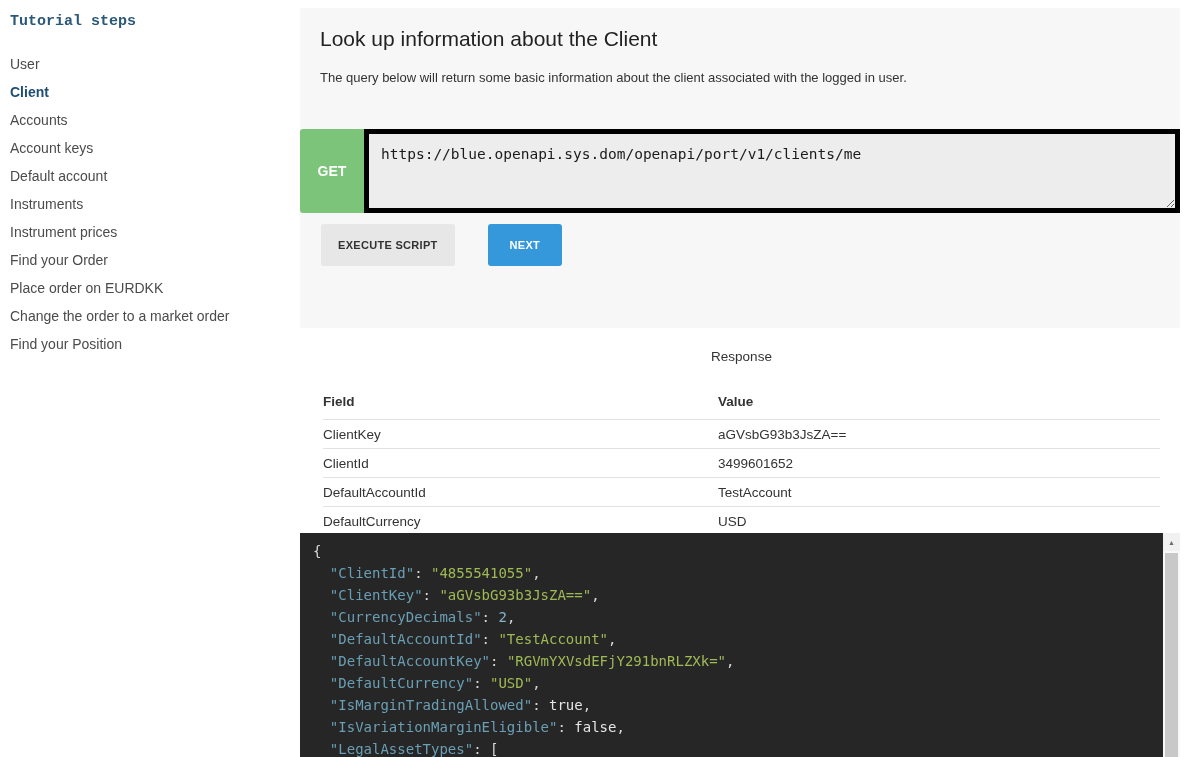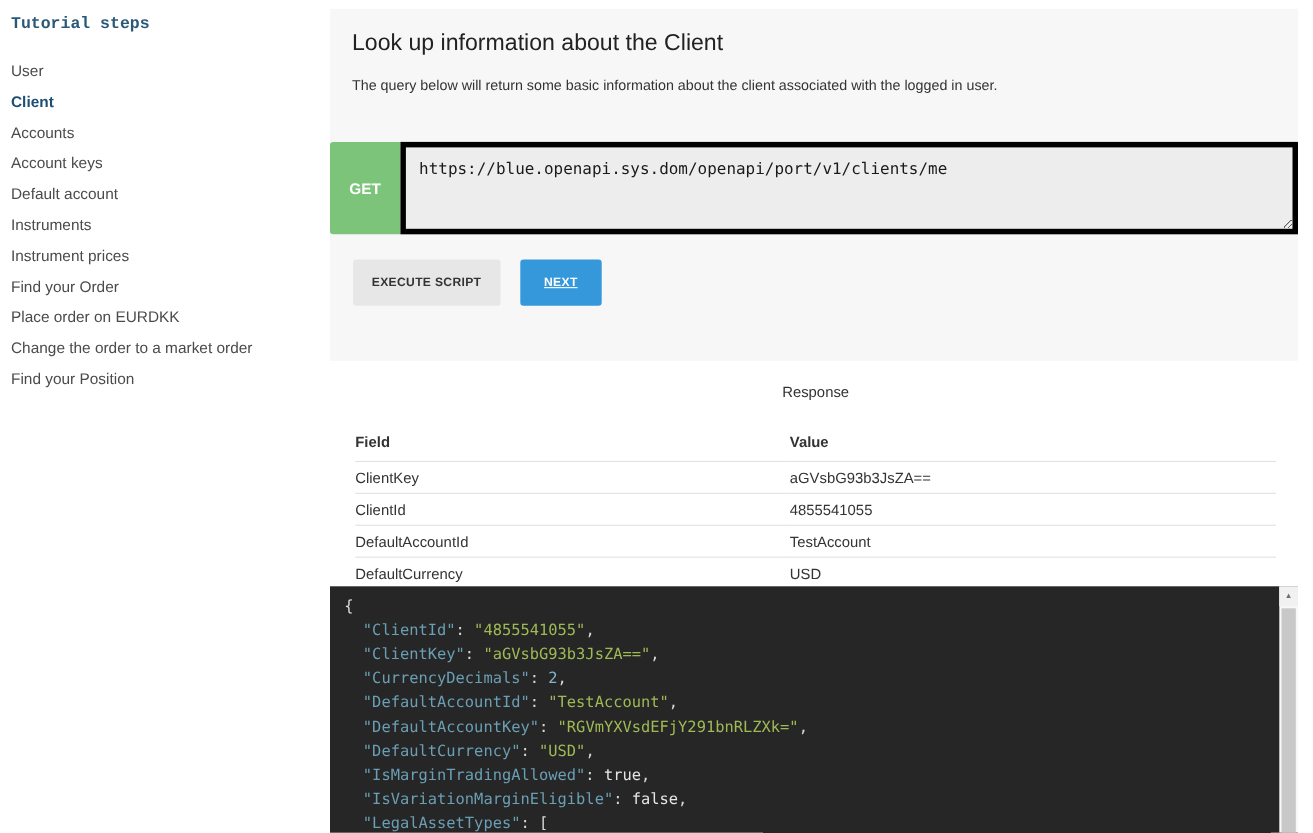--- a/index.html
+++ b/index.html
@@ -59,32 +59,32 @@
     flex: 1;
     background: #ededed;
     border: 5px solid #000000;
     padding: 11px 12px;
     font-family: "DejaVu Sans Mono", "Liberation Mono", monospace;
     font-size: 14.5px; color: #1a1a1a;
     resize: vertical; outline: none;
     line-height: 19px;
   }
   .actions {
-    position: absolute; left: 21px; top: 228px;
+    position: absolute; left: 21px; top: 216px;
     display: flex; 
   }
   .btn {
     border: none; border-radius: 3px;
     height: 42px; padding: 0 17px;
     font-family: inherit;
     font-size: 11px; font-weight: bold; letter-spacing: 0.3px;
     cursor: pointer;
   }
   .btn-execute { background: #e7e7e7; color: #333333; }
-  .btn-next { background: var(--next-blue); color: #ffffff; margin-left: 18px; padding: 0 22px; text-decoration: underline; }
+  .btn-next { background: var(--next-blue); color: #ffffff; margin-left: 33px; padding: 0 22px; }
   
   #response-section {
     position: absolute; left: 323px; top: 348px; width: 837px;
   }
   .response-caption {
     text-align: center; font-size: 13.5px; color: #333333; line-height: 17px;
     margin-bottom: 24px;
   }
   #response-section table {
     width: 100%; border-collapse: collapse;
@@ -177,21 +177,21 @@
         <th>Value</th>
       </tr>
     </thead>
     <tbody>
         <tr>
           <td class="col-field">ClientKey</td>
           <td>aGVsbG93b3JsZA==</td>
         </tr>
         <tr>
           <td class="col-field">ClientId</td>
-          <td>4855541055</td>
+          <td>3499601652</td>
         </tr>
         <tr>
           <td class="col-field">DefaultAccountId</td>
           <td>TestAccount</td>
         </tr>
         <tr>
           <td class="col-field">DefaultCurrency</td>
           <td>USD</td>
         </tr>
       </tbody>

